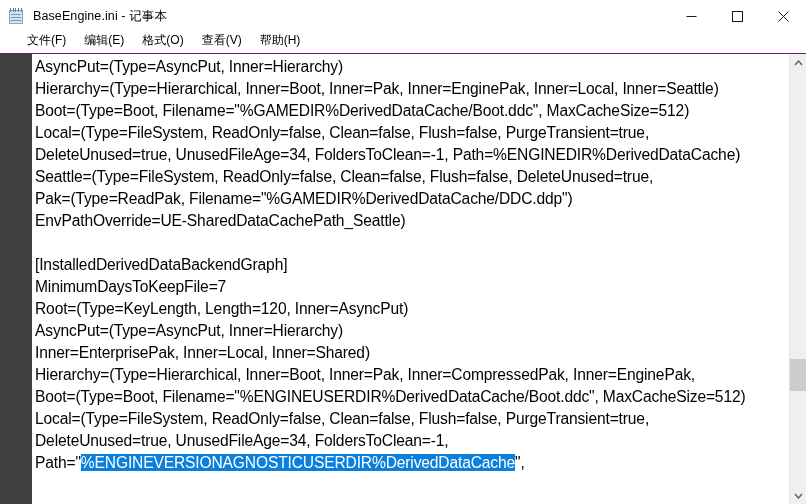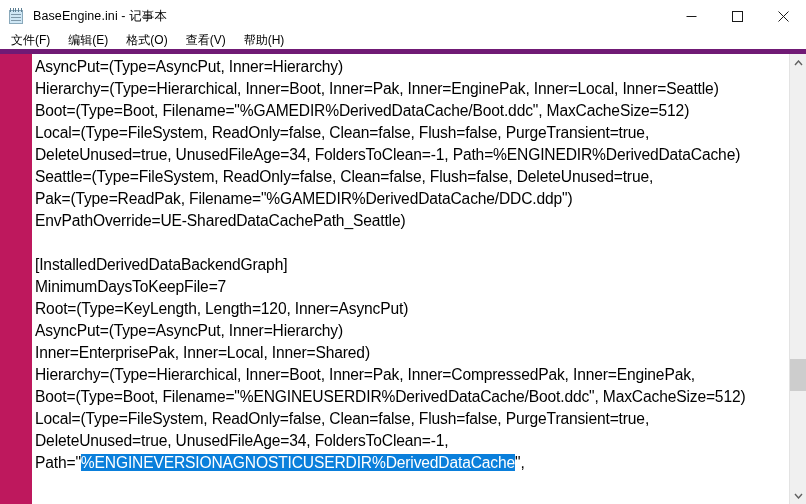--- a/index.html
+++ b/index.html
@@ -12,21 +12,21 @@
     height: 504px;
     overflow: hidden;
     font-family: "Liberation Sans", sans-serif;
     -webkit-font-smoothing: antialiased;
   }
 
   .window {
     position: relative;
     width: 806px;
     height: 504px;
-    background: #be185d;
+    background: #404040;
     display: flex;
     flex-direction: column;
     box-sizing: border-box;
   }
 
   
   .titlebar {
     height: 32px;
     min-height: 32px;
     background: #ffffff;
@@ -102,22 +102,22 @@
     padding: 0;
   }
   .win-btn svg { display: block; }
 
   
   .menubar {
     height: 22px;
     min-height: 22px;
     background: #ffffff;
     display: flex;
-    padding-left: 2px;
-    border-bottom: 5px solid #701a75;
+    padding-left: 18px;
+    border-bottom: 1px solid #701a75;
     box-sizing: border-box;
   }
   .menu-item {
     font-size: 12px;
     color: #000000;
     padding: 1px 9px 2px 9px;
     white-space: nowrap;
     line-height: 15px;
   }
 

